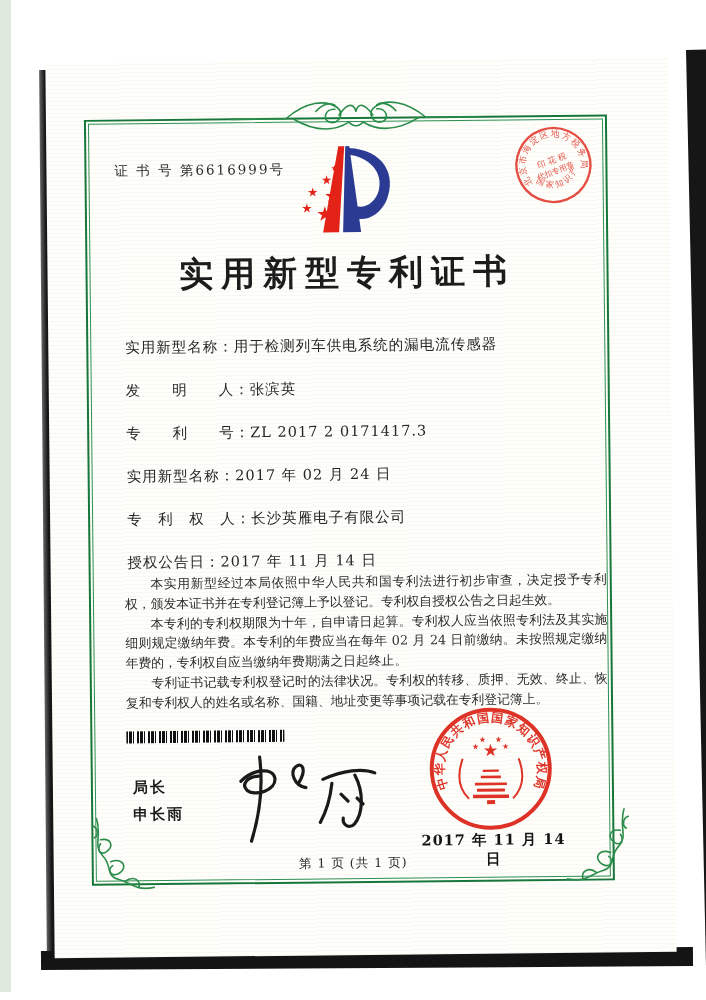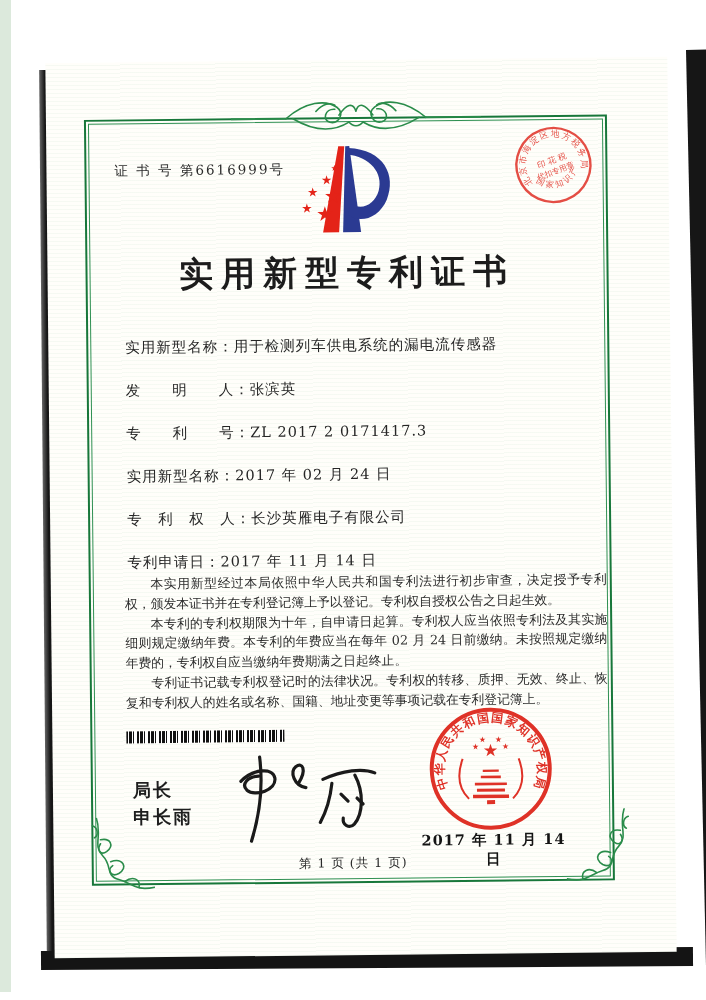--- a/index.html
+++ b/index.html
@@ -50,24 +50,24 @@
   .body-text { position:absolute; left:74px; top:512px; width:482px;
                font-size:12.8px; line-height:19.8px; text-align:justify;
                color:#2c2c2c; }
   .body-text p { text-indent:2em; }
 
   .barcode { position:absolute; left:74px; top:669px; width:158px; height:12px;
              background:repeating-linear-gradient(90deg,
                #111 0 1.5px, #fff 1.5px 3px, #111 3px 5.5px, #fff 5.5px 7px,
                #111 7px 8px, #fff 8px 11px); }
 
-  .sig-title { position:absolute; left:80px; top:716px; font-size:18px;
+  .sig-title { position:absolute; left:80px; top:716px; font-size:15px;
                font-weight:bold; color:#1e1e1e; letter-spacing:2px;
                font-family:"DejaVu Sans","Liberation Sans",sans-serif; }
-  .sig-name  { position:absolute; left:80px; top:743px; font-size:18px;
+  .sig-name  { position:absolute; left:80px; top:743px; font-size:15px;
                font-weight:bold; color:#1e1e1e; letter-spacing:2px;
                font-family:"DejaVu Sans","Liberation Sans",sans-serif; }
   .signature { position:absolute; left:150px; top:690px; width:190px; height:98px; }
 
   .seal { position:absolute; left:376px; top:648px; width:124px; height:124px;
           opacity:0.93; }
   .seal-date { position:absolute; left:360px; top:772px; width:160px;
                text-align:center; font-size:14.5px; font-weight:bold;
                color:#141414; letter-spacing:1px; }
 
@@ -166,21 +166,21 @@
   <div class="field f2">
     <span>专　　利　　号：</span><span>ZL 2017 2 0171417.3</span>
   </div>
   <div class="field f3">
     <span>实用新型名称：</span><span>2017 年 02 月 24 日</span>
   </div>
   <div class="field f4">
     <span>专　利　权　人：</span><span>长沙英雁电子有限公司</span>
   </div>
   <div class="field f5">
-    <span>专利申请日：</span><span>2017 年 11 月 14 日</span>
+    <span>授权公告日：</span><span>2017 年 11 月 14 日</span>
   </div>
 
   <div class="body-text">
     <p>本实用新型经过本局依照中华人民共和国专利法进行初步审查，决定授予专利权，颁发本证书并在专利登记簿上予以登记。专利权自授权公告之日起生效。</p>
     <p>本专利的专利权期限为十年，自申请日起算。专利权人应当依照专利法及其实施细则规定缴纳年费。本专利的年费应当在每年 02 月 24 日前缴纳。未按照规定缴纳年费的，专利权自应当缴纳年费期满之日起终止。</p>
     <p>专利证书记载专利权登记时的法律状况。专利权的转移、质押、无效、终止、恢复和专利权人的姓名或名称、国籍、地址变更等事项记载在专利登记簿上。</p>
   </div>
 
   <div class="barcode"></div>
 

